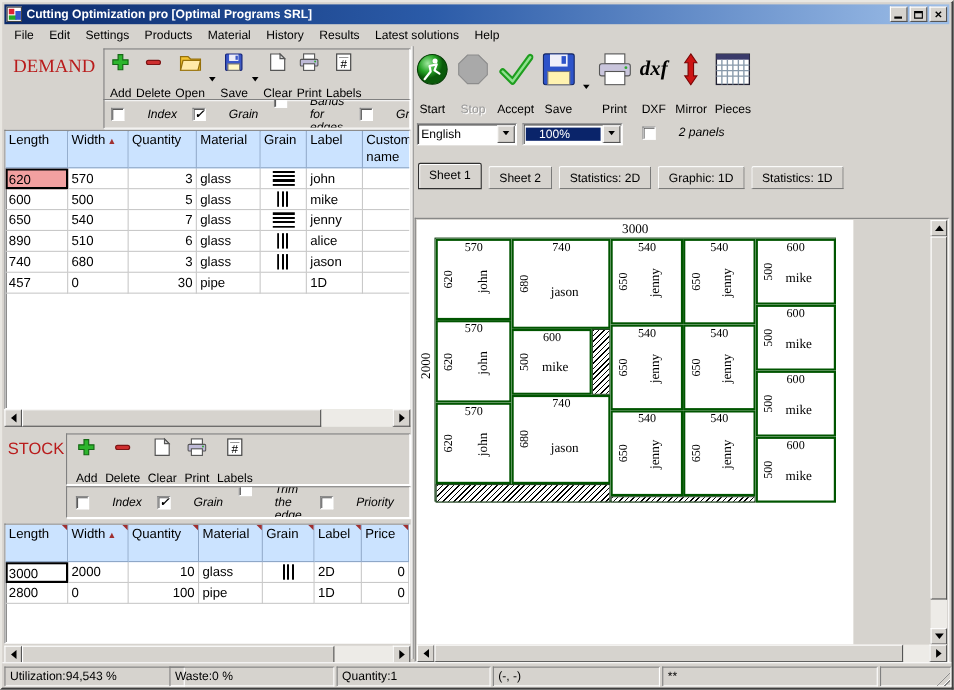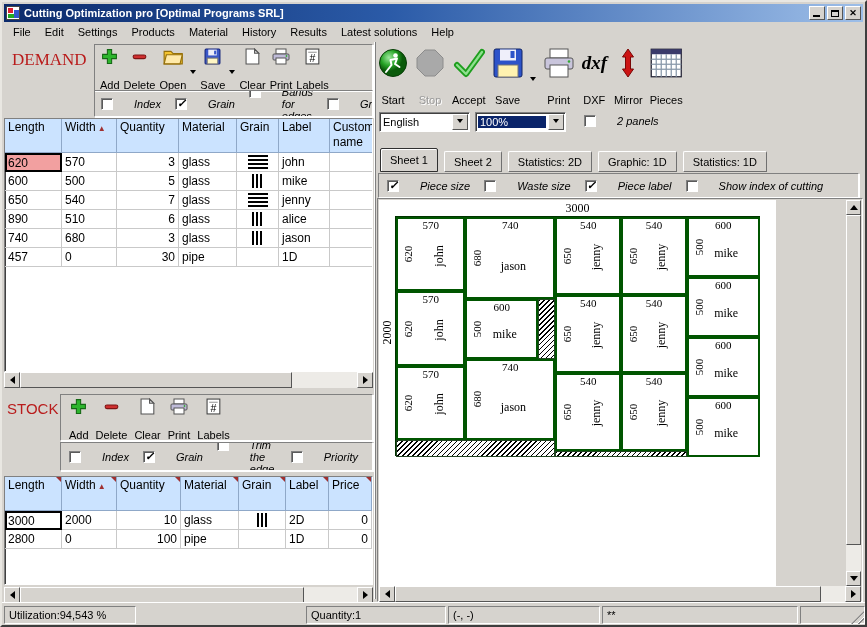--- a/index.html
+++ b/index.html
@@ -84,21 +84,21 @@
   
   .vsplit{position:absolute;left:372px;top:40px;width:2px;bottom:26px;border-left:1px solid #fff;border-right:1px solid #808080;}
   .solver-tools{position:absolute;left:376px;top:44px;right:3px;height:60px;display:flex;gap:7px;overflow:hidden;}
   .tb-big .tico{height:34px;display:flex;align-items:center;}
   .tb-big .tico svg{height:30px;}
   .dxf-glyph{font-family:"Liberation Serif","DejaVu Serif",serif;font-style:italic;font-weight:bold;font-size:19px;line-height:30px;}
   .combo-row{position:absolute;left:377px;top:110px;display:flex;align-items:center;gap:5px;}
   .combo{width:91px;height:20px;background:#fff;border:1px solid;border-color:#808080 #fff #fff #808080;
          box-shadow:inset 1px 1px 0 #404040;display:flex;align-items:center;}
   .combo-val{flex:1;padding:0 3px;white-space:nowrap;overflow:hidden;}
-  .combo-val.hl{background:#0A246A;color:#fff;margin:2px;padding:0 2px;}
+  .combo-val.hl{background:#0A246A;color:#fff;margin:2px;padding:0 12px;}
   .combo-btn{width:16px;height:16px;margin-right:1px;background:#D6D3CE;border:1px solid;border-color:#fff #555 #555 #fff;
              display:flex;align-items:center;justify-content:center;flex:none;}
   .tabs{position:absolute;left:378px;top:146px;right:6px;height:24px;display:flex;gap:6px;align-items:flex-end;}
   .tab{height:21px;line-height:20px;padding:0 9px;background:#D6D3CE;border:1px solid;
        border-color:#fff #707070 #707070 #fff;border-radius:2px 2px 0 0;white-space:nowrap;}
   .tab.active{height:24px;line-height:22px;border:1px solid #303030;box-shadow:inset 1px 1px 0 #fff;}
   .view-opts{position:absolute;left:376px;top:171px;right:6px;height:25px;display:flex;align-items:center;padding-left:8px;}
   
   .diagram-wrap{position:absolute;left:375px;top:196px;width:486px;height:404px;
                 border:1px solid;border-color:#808080 #fff #fff #808080;}
@@ -564,38 +564,20 @@
         </span></span>
   </div>
 
   <div class="tabs">
       <div class="tab active">Sheet 1</div>
       <div class="tab">Sheet 2</div>
       <div class="tab">Statistics: 2D</div>
       <div class="tab">Graphic: 1D</div>
       <div class="tab">Statistics: 1D</div>
     </div>
-  <div class="view-opts etched">
-      <span class="chk">
-        <span class="chkbox checked"></span>
-        <span class="chklbl">Piece size</span>
-      </span>
-      <span class="chk">
-        <span class="chkbox"></span>
-        <span class="chklbl">Waste size</span>
-      </span>
-      <span class="chk">
-        <span class="chkbox checked"></span>
-        <span class="chklbl">Piece label</span>
-      </span>
-      <span class="chk">
-        <span class="chkbox"></span>
-        <span class="chklbl">Show index of cutting</span>
-      </span>
-    </div>
 
   <div class="diagram-wrap">
     <div class="canvas">
       <div class="sheet-wlab">3000</div>
       <div class="sheet-hlab">2000</div>
       <div class="sheet">
           <div class="waste" style="left: 142.35px; top: 81.6px; width: 17.0333px; height: 60px;"></div>
           <div class="waste" style="left: 0px; top: 223.2px; width: 159.383px; height: 16.8px;"></div>
           <div class="waste" style="left: 159.383px; top: 234px; width: 131.4px; height: 6px;"></div>
           <div class="piece" style="left: 0px; top: 0px; width: 69.35px; height: 74.4px; border-color: rgb(0, 85, 0);">
@@ -697,21 +679,22 @@
         </span>
       <span class="sthumb" style="width:426px;"></span>
       <span style="flex:1;"></span>
       <span class="sbtn">
           <i class="tri r"></i>
         </span>
     </div>
   </div>
 
   <div class="statusbar">
-      <div class="spanel" style="left: 2px; width: 132px;">Utilization:94,543 %</div>
+      <div class="spanel" style="left: 2px; width: 164px;">Utilization:94,543 %</div>
+      <div class="spanel" style="left: 152px; width: 150px;">Waste:0 %</div>
       <div class="spanel" style="left: 304px; width: 140px;">Quantity:1</div>
       <div class="spanel" style="left: 446px; width: 152px;">(-, -)</div>
       <div class="spanel" style="left: 600px; width: 196px;">**</div>
       <div class="spanel" style="left: 798px; width: 65px;"></div>
       <div class="grip"></div>
     </div>
 
 </div>
 
 </body></html>

